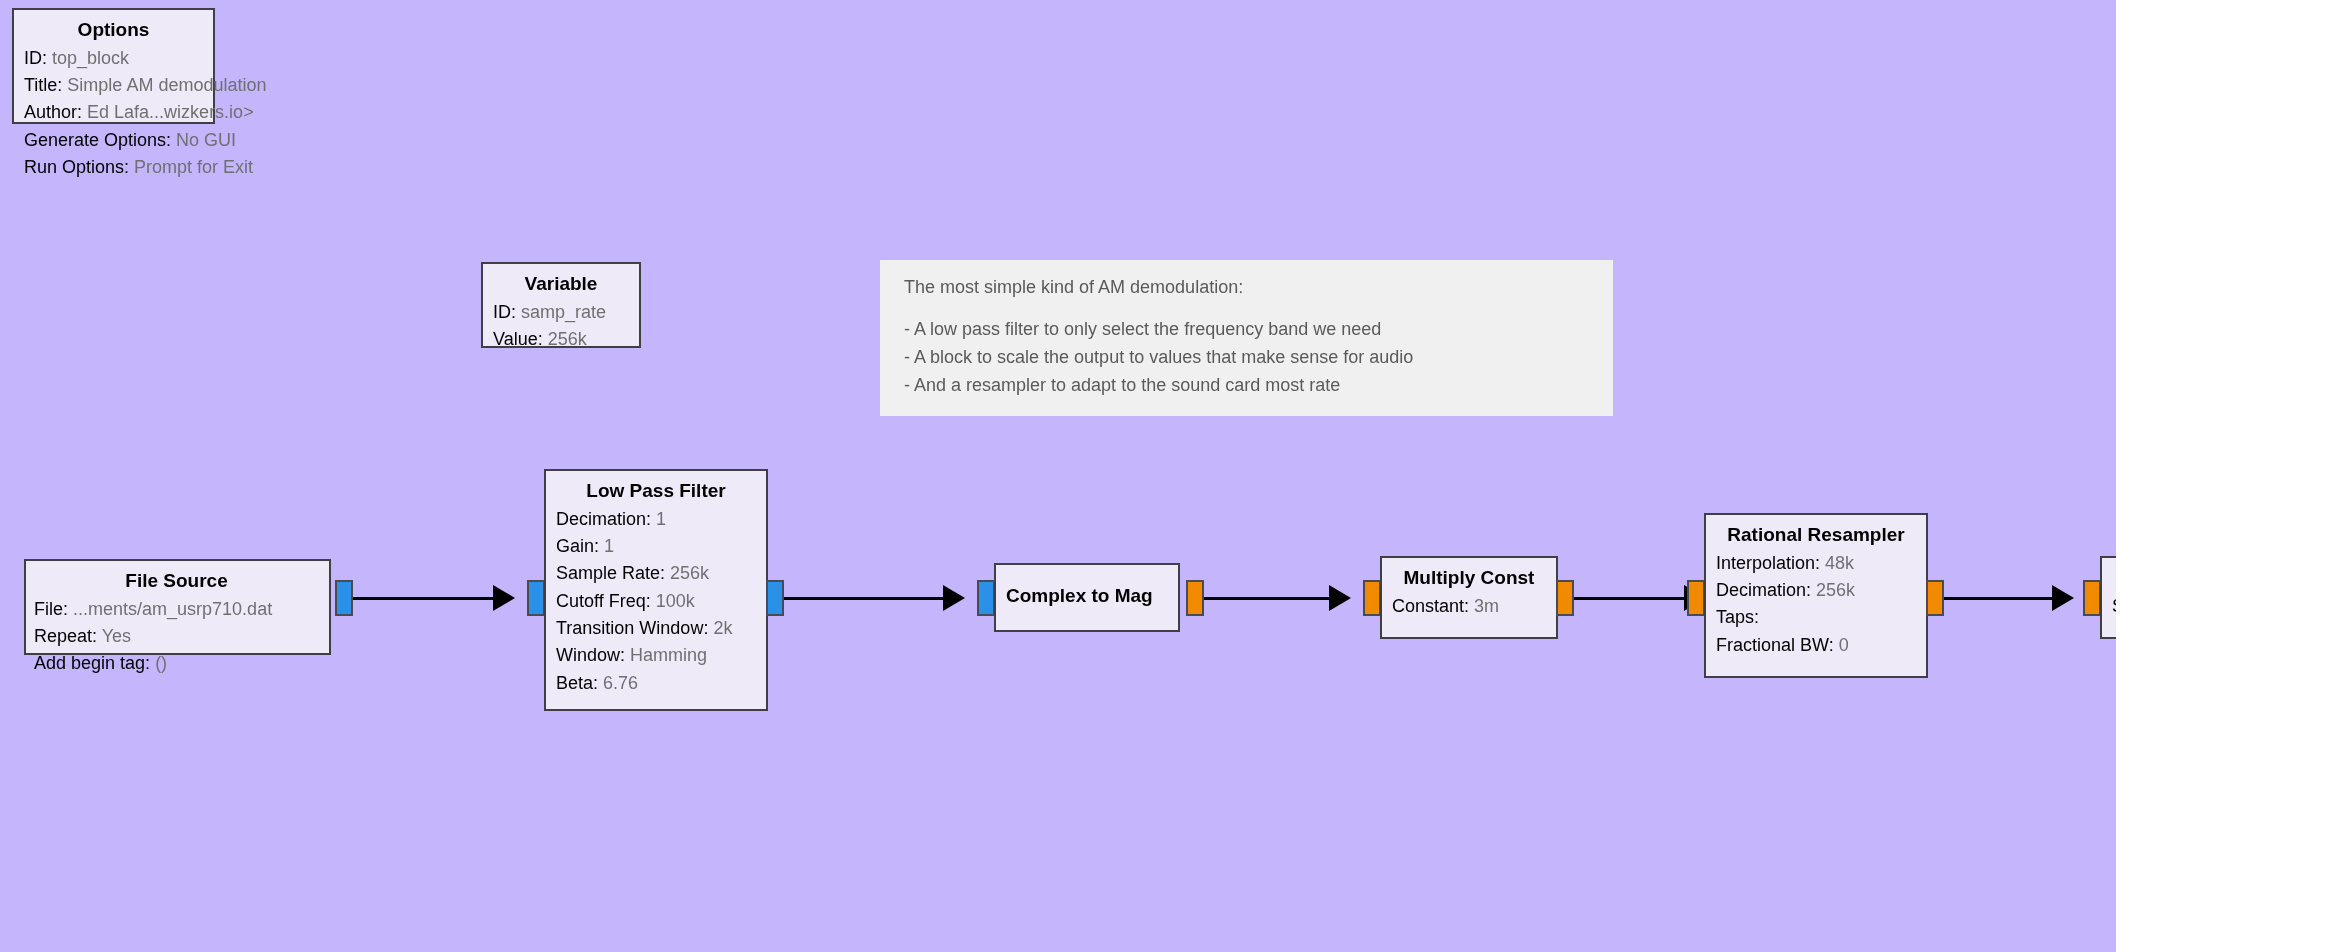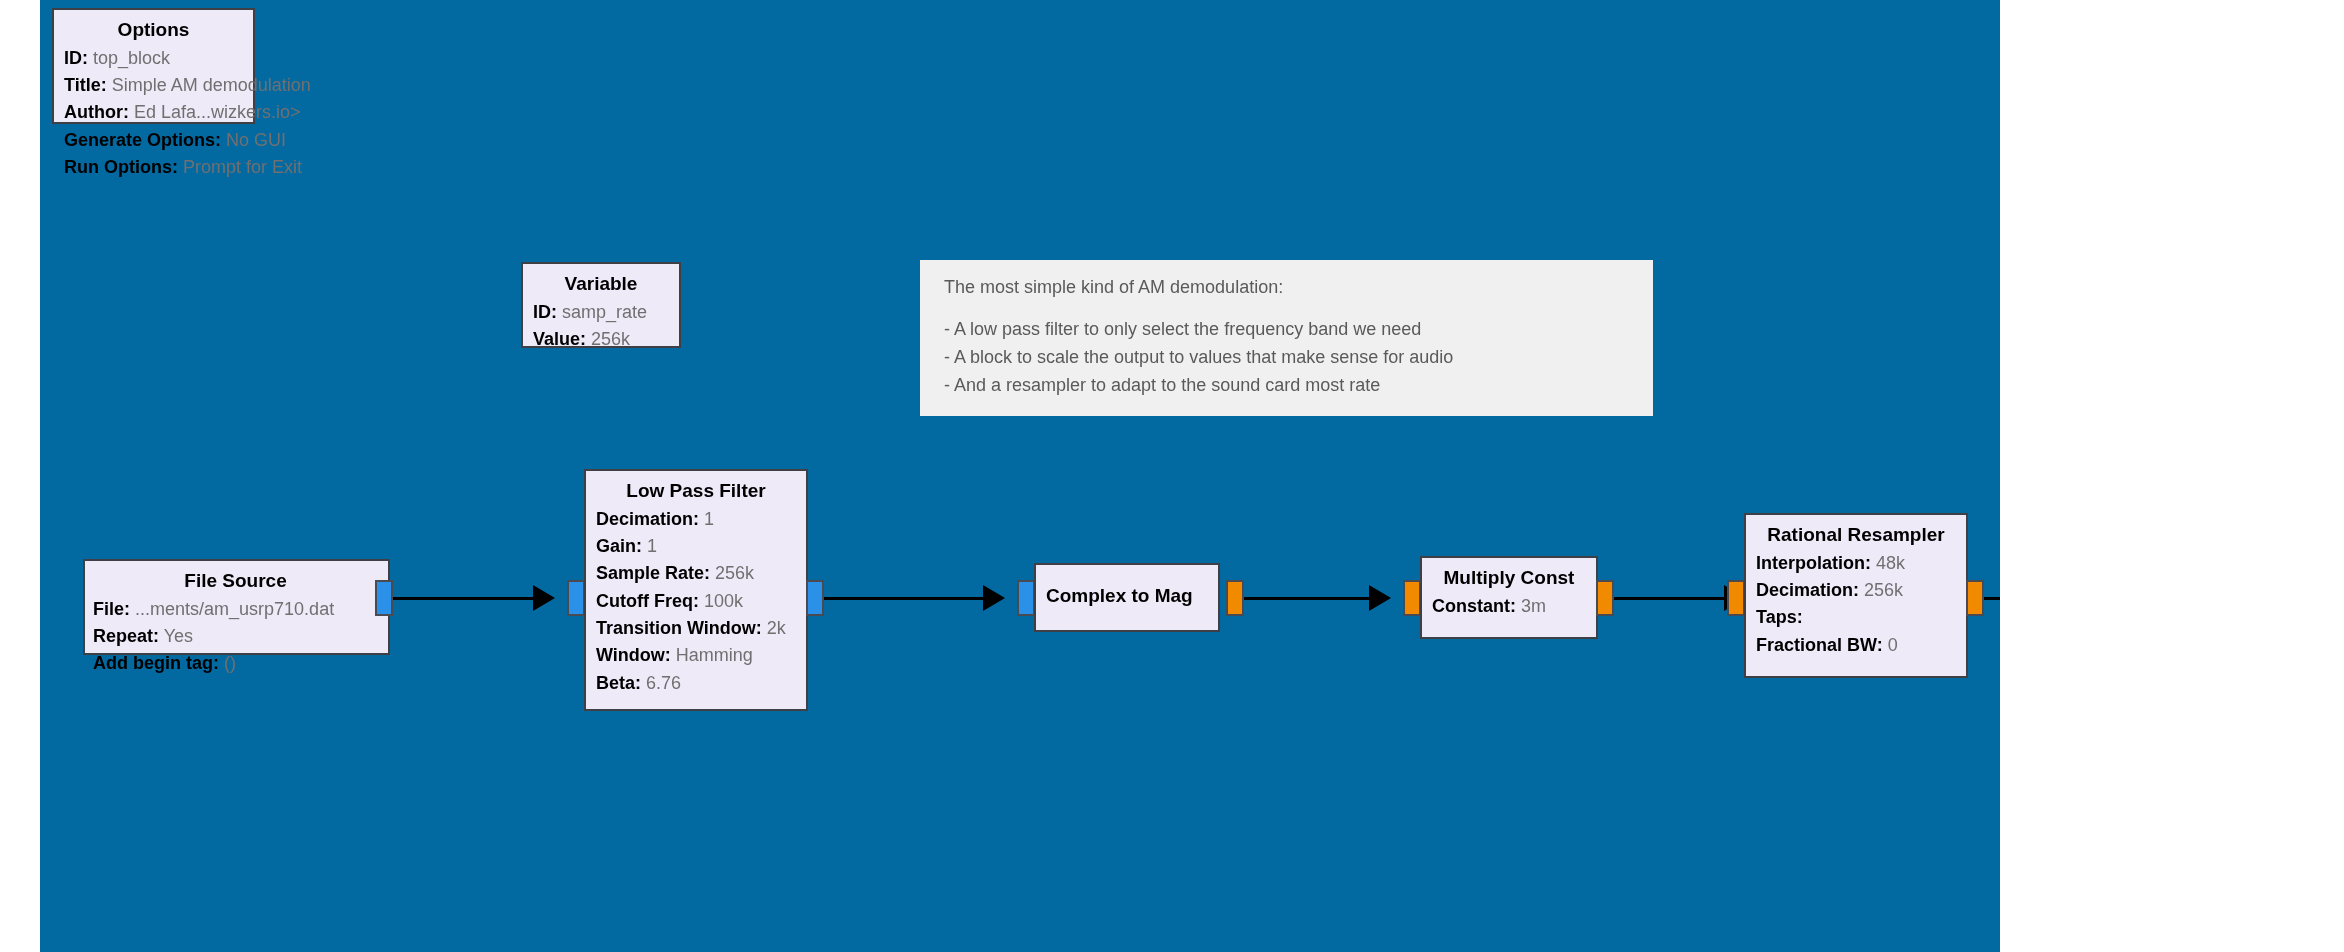--- a/index.html
+++ b/index.html
@@ -5,25 +5,24 @@
   html, body {
     margin: 0;
     padding: 0;
     background: #ffffff;
   }
   body {
     font-family: "Liberation Sans", sans-serif;
   }
   #canvas {
     position: relative;
-    width: 1960px;
+    width: 2116px;
     height: 952px;
-    background: #0369a1;
+    background: #c4b5fd;
     overflow: hidden;
-    margin-left: 40px;
   }
 
   
   .block {
     position: absolute;
     background: #eeeaf8;
     border: 2px solid #3f3f46;
     box-sizing: border-box;
     padding: 6px 10px 8px 10px;
   }
@@ -35,21 +34,21 @@
     line-height: 1.5;
     white-space: nowrap;
   }
   .param {
     font-size: 18px;
     color: #707070;
     line-height: 1.52;
     white-space: nowrap;
   }
   .param .k {
-    font-weight: bold;
+    font-weight: normal;
     color: #000000;
   }
 
   
   .port {
     position: absolute;
     width: 18px;
     height: 36px;
     border: 2px solid #4a4a52;
     box-sizing: border-box;
@@ -130,21 +129,21 @@
 
 
   <div class="comment-box" style="left:880px; top:260px; width:733px; height:156px;">
     <div class="comment-line">The most simple kind of AM demodulation:</div>
     <div class="comment-spacer"></div>
     <div class="comment-line">- A low pass filter to only select the frequency band we need</div>
     <div class="comment-line">- A block to scale the output to values that make sense for audio</div>
     <div class="comment-line">- And a resampler to adapt to the sound card most rate</div>
   </div>
 
-  <div class="block" style="left:43px; top:559px; width:307px; height:96px;padding-left:8px;">
+  <div class="block" style="left:24px; top:559px; width:307px; height:96px;padding-left:8px;">
     <div class="block-title">File Source</div>
     <div class="param">
       <span class="k">File:</span>
       <span>...ments/am_usrp710.dat</span>
     </div>
     <div class="param">
       <span class="k">Repeat:</span>
       <span>Yes</span>
     </div>
     <div class="param">

